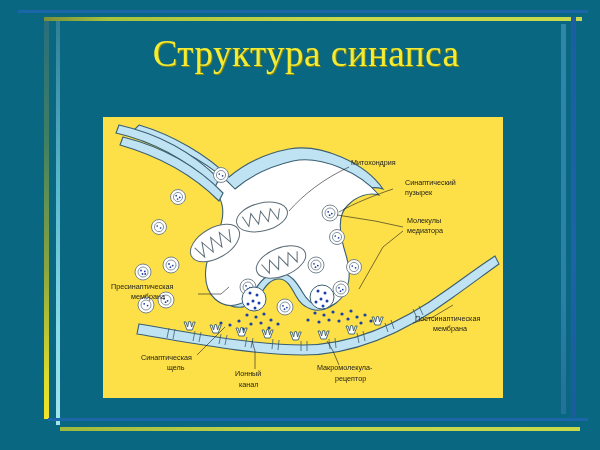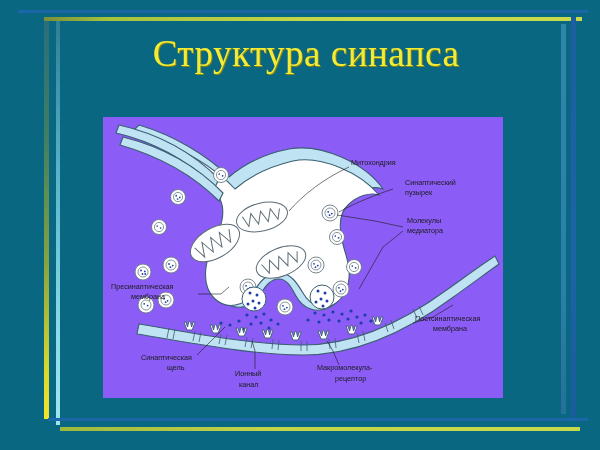--- a/index.html
+++ b/index.html
@@ -32,21 +32,21 @@
     position:absolute;left:0;top:32px;width:600px;text-align:center;
     font-family:"Liberation Serif", serif;
     font-size:37px;color:#f3ec36;letter-spacing:.5px;
     text-shadow:1px 1px 0 #8a8612;
     padding-left:6px;
   }
 
   
   #panel{
     position:absolute;left:103px;top:117px;width:400px;height:281px;
-    background:#8b5cf6;
+    background:#fde047;
   }
   #panel svg{display:block;}
   .lbl{
     font-family:"Liberation Sans", sans-serif;
     font-size:7.2px;fill:#1b1b1b;
   }
 </style>
 </head>
 <body>
 

